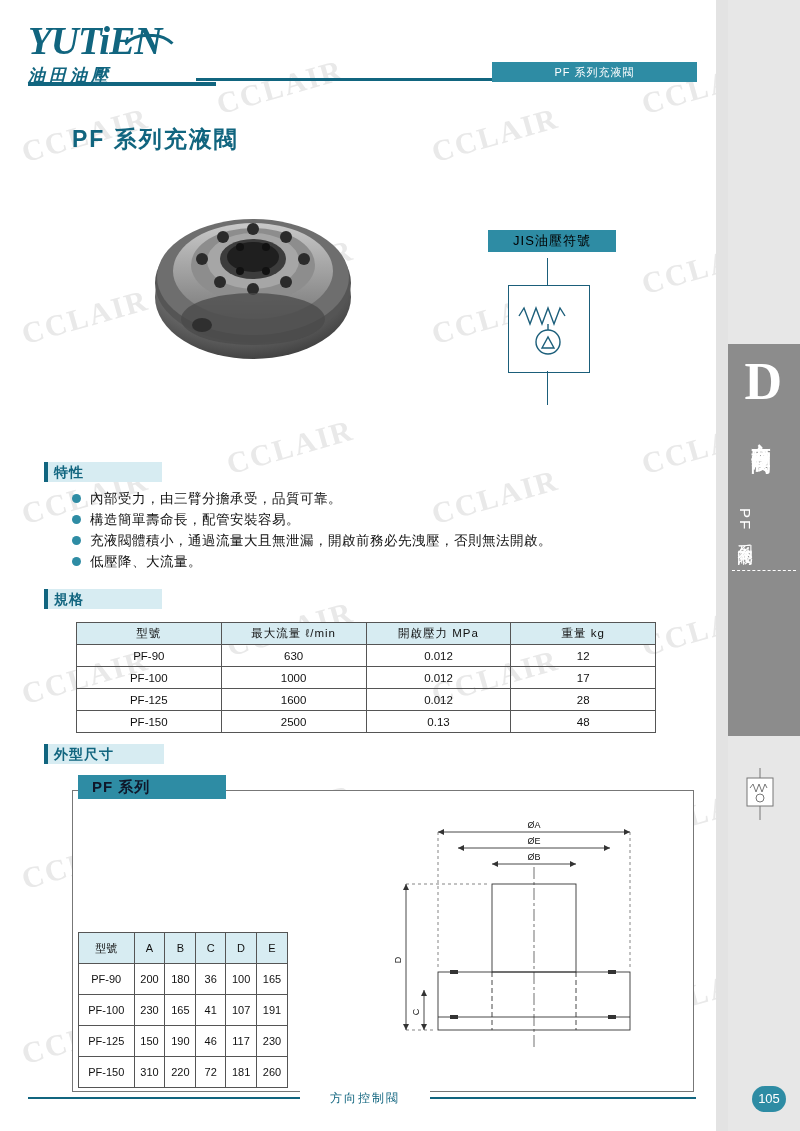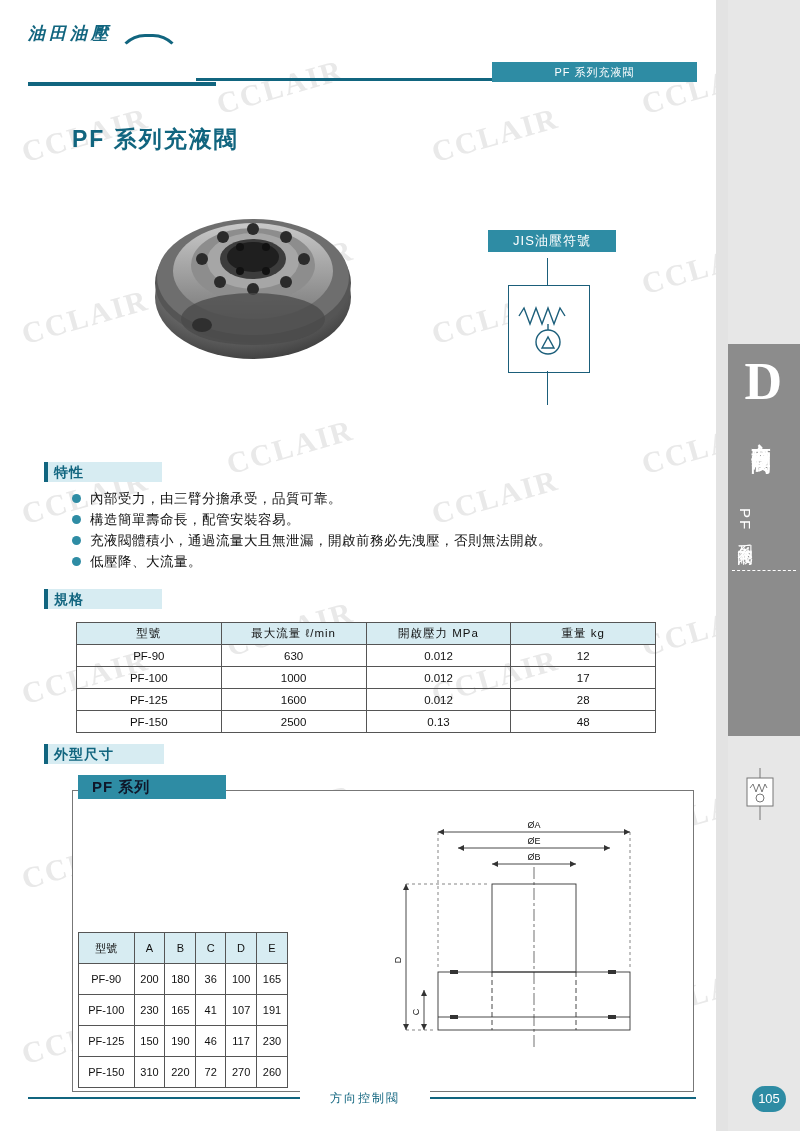--- a/index.html
+++ b/index.html
@@ -111,21 +111,21 @@
     position:absolute;
     height:20px; line-height:20px;
     background:#d7ecf2;
     border-left:4px solid #11657f;
     color:#11657f; font-size:14px; font-weight:bold;
     padding-left:6px; letter-spacing:1px;
   }
 
   .jis-tab {
     position:absolute; left:488px; top:230px; width:128px; height:22px;
-    background:#2e8ca4; color:#ffffff; font-size:13px;
+    background:#2e8ca4; color:#000000; font-size:13px;
     text-align:center; line-height:22px; letter-spacing:1px;
   }
 
   
   .photo {
     position:absolute; left:140px; top:185px; width:230px; height:195px;
   }
 
   
   .jis-box {
@@ -250,20 +250,21 @@
       <rect x="7" y="10" width="26" height="28" fill="#ffffff" stroke="#777" stroke-width="1"></rect>
       <line x1="20" y1="0" x2="20" y2="10" stroke="#777" stroke-width="1"></line>
       <line x1="20" y1="38" x2="20" y2="52" stroke="#777" stroke-width="1"></line>
       <path d="M10 20 l3 -4 l3 8 l3 -8 l3 8 l3 -8 l2 4" fill="none" stroke="#777" stroke-width="1"></path>
       <circle cx="20" cy="30" r="4" fill="none" stroke="#777" stroke-width="1"></circle>
     </svg>
   </div>
 
   <div class="logo">
     <div class="logo-arc"></div>
+    <div class="logo-text">YUTiEN</div>
     <div class="logo-underline"></div>
     <div class="logo-sub">油田油壓</div>
   </div>
   <div class="header-rule"></div>
   <div class="header-tab">PF 系列充液閥</div>
 
   <div class="page-title">PF 系列充液閥</div>
 
   <svg class="photo" viewBox="0 0 230 195">
     <defs>
@@ -401,21 +402,21 @@
         <td>190</td>
         <td>46</td>
         <td>117</td>
         <td>230</td>
       </tr>
       <tr>
         <td>PF-150</td>
         <td>310</td>
         <td>220</td>
         <td>72</td>
-        <td>270</td>
+        <td>181</td>
         <td>260</td>
       </tr>
     </tbody>
   </table>
 
   <svg class="drawing" viewBox="0 0 300 262">
     <g stroke="#333" stroke-width="0.9" fill="none">
 
       <rect x="58" y="160" width="192" height="58"></rect>
       <rect x="112" y="72" width="84" height="88"></rect>

